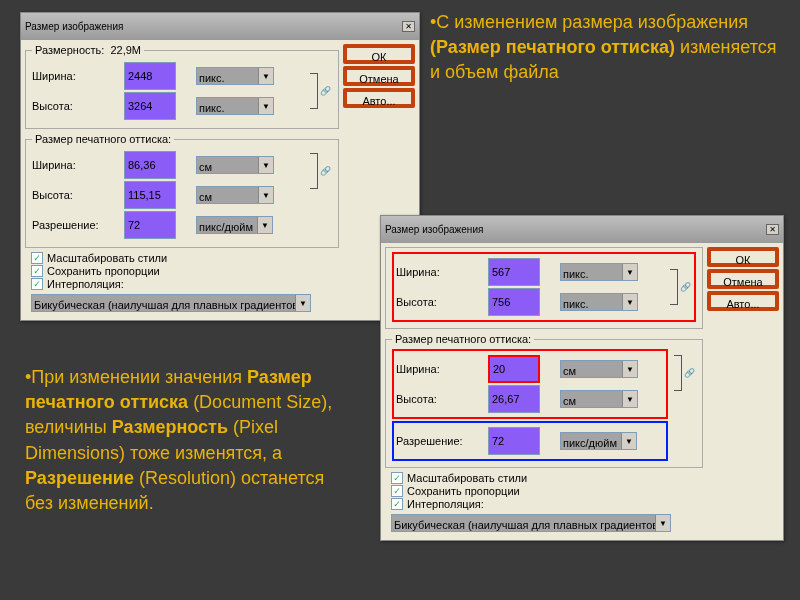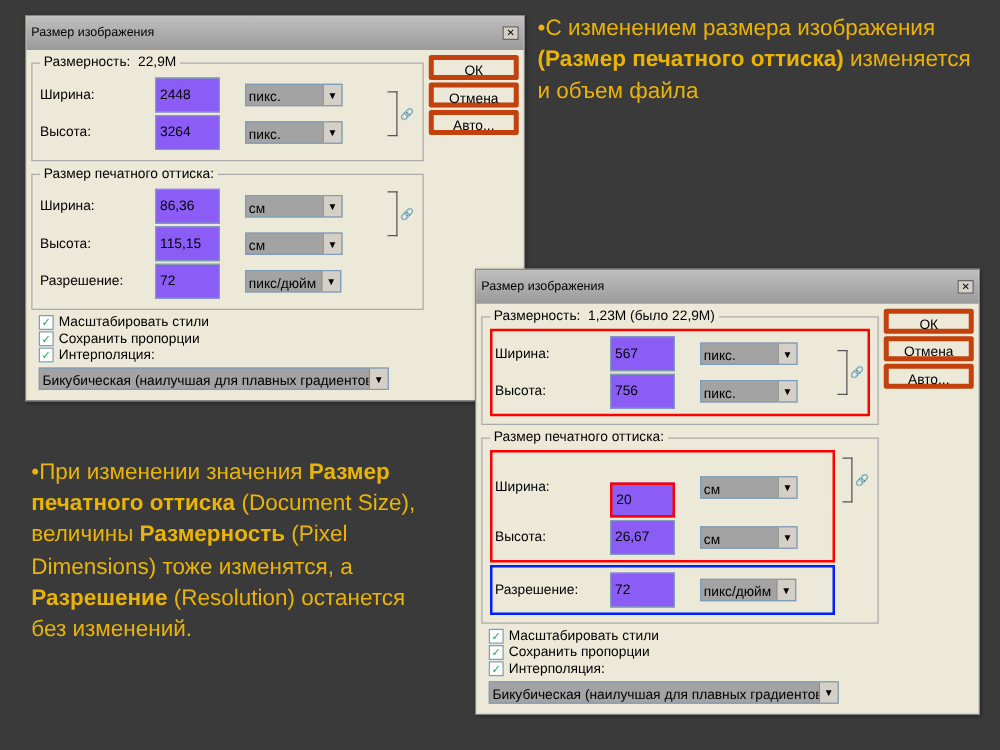--- a/index.html
+++ b/index.html
@@ -146,21 +146,21 @@
     border: 1px solid #7f9db9;
     background: #fff;
     font-size: 9px;
     line-height: 10px;
     text-align: center;
     color: #2a5;
   }
 
   .hl-red { border: 2px solid #ff0000; padding: 2px; }
   .hl-blue { border: 2px solid #0020ff; padding: 2px; }
-  .hl-red-input { border: 2px solid #ff0000 !important; margin-top: 20px; }
+  .hl-red-input { border: 2px solid #ff0000 !important; }
 </style>
 </head>
 <body>
 
 <div class="annotation ann1">
   <span class="bullet">•</span><span>С изменением размера изображения </span><b>(Размер печатного оттиска)</b><span> изменяется и объем файла</span>
 </div>
 
 <div class="annotation ann2">
   <span class="bullet">•</span><span>При изменении значения </span><b>Размер печатного оттиска</b>
@@ -268,21 +268,20 @@
 </div>
 
 <div class="dialog dlg2">
   <div class="titlebar">
     <span>Размер изображения</span>
     <div class="close">✕</div>
   </div>
   <div class="body">
     <div class="leftcol">
       <fieldset>
-        <legend><span>Размерность:</span>&nbsp;&nbsp;<span>1,23M (было 22,9M)</span></legend>
         <div class="hl-red">
           <div style="display:flex;align-items:center">
             <div style="flex:1">
               <div class="row">
                 <span class="lbl">Ширина:</span>
                 <input class="inp" value="567" style="">
                 <div class="sel sel-short">
                     <span>пикс.</span>
                     <span class="arrow">▼</span>
                   </div>

